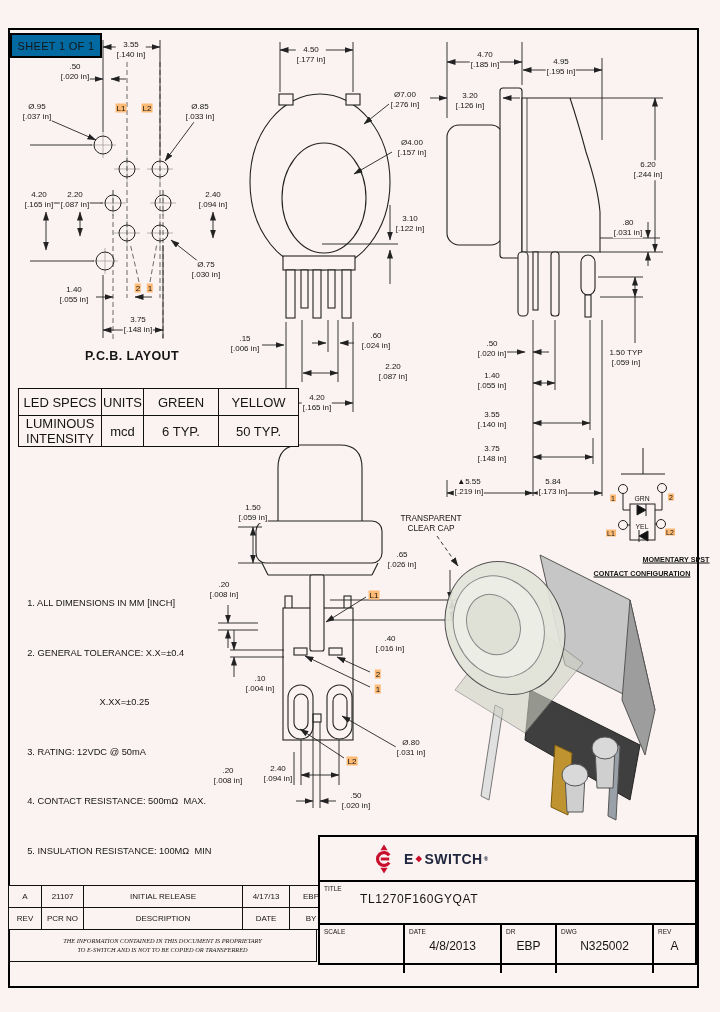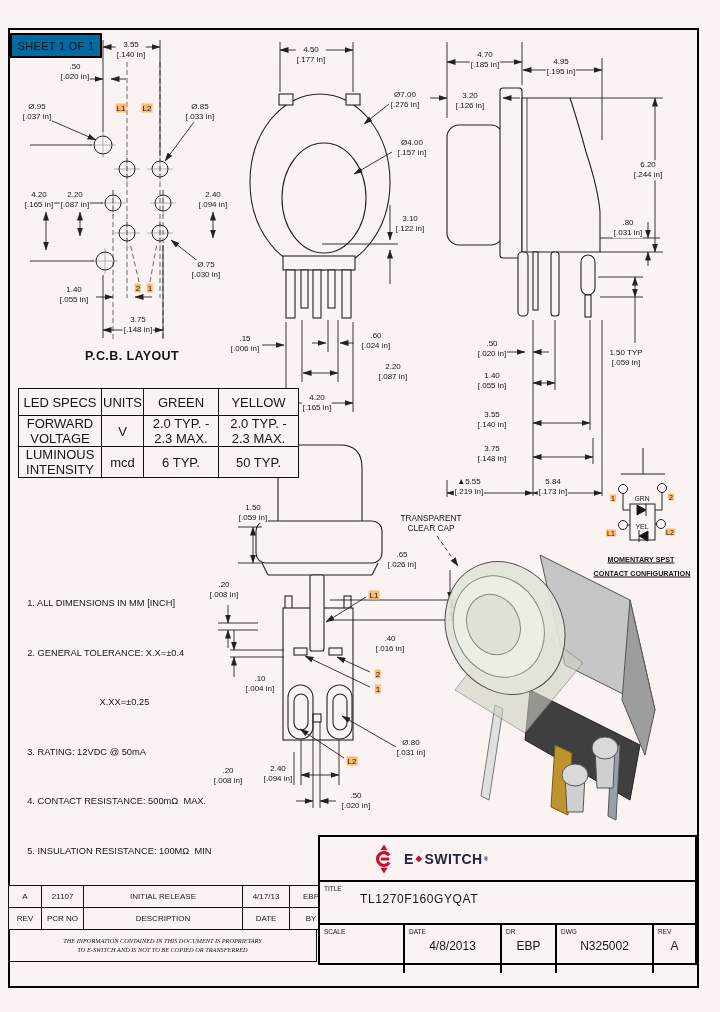--- a/index.html
+++ b/index.html
@@ -338,36 +338,30 @@
   <span class="lbl" style="left:378px;top:689px">1</span>
   <span class="lbl" style="left:352px;top:761px">L2</span>
   <div class="dim" style="left:431px;top:523px;font-size:8.3px"><span>TRANSPARENT</span><br><span>CLEAR CAP</span></div>
 
   <span class="lbl" style="left:613px;top:498px;font-size:7px">1</span>
   <span class="lbl" style="left:671px;top:497px;font-size:7px">2</span>
   <span class="lbl" style="left:611px;top:533px;font-size:7px">L1</span>
   <span class="lbl" style="left:670px;top:532px;font-size:7px">L2</span>
   <span class="lbl" style="left:642px;top:498px;font-size:6.8px;background:none">GRN</span>
   <span class="lbl" style="left:642px;top:526px;font-size:6.8px;background:none">YEL</span>
-  <div class="caption" style="left:641px;top:559px">MOMENTARY SPST</div>
+  <div class="caption" style="left:676px;top:559px">MOMENTARY SPST</div>
   <div class="caption" style="left:642px;top:573px">CONTACT CONFIGURATION</div>
 
   <table class="led-table">
     <tbody>
         <tr>
       <td style="width:80px">LED SPECS</td>
       <td style="width:27px">UNITS</td>
       <td style="width:72px">GREEN</td>
       <td style="width:77px">YELLOW</td>
-    </tr>
-    <tr>
-      <td>FORWARD VOLTAGE</td>
-      <td>V</td>
-      <td>2.0 TYP. - 2.3 MAX.</td>
-      <td>2.0 TYP. - 2.3 MAX.</td>
     </tr>
     <tr>
       <td>LUMINOUS INTENSITY</td>
       <td>mcd</td>
       <td>6 TYP.</td>
       <td>50 TYP.</td>
     </tr>
   </tbody>
     </table>
 

